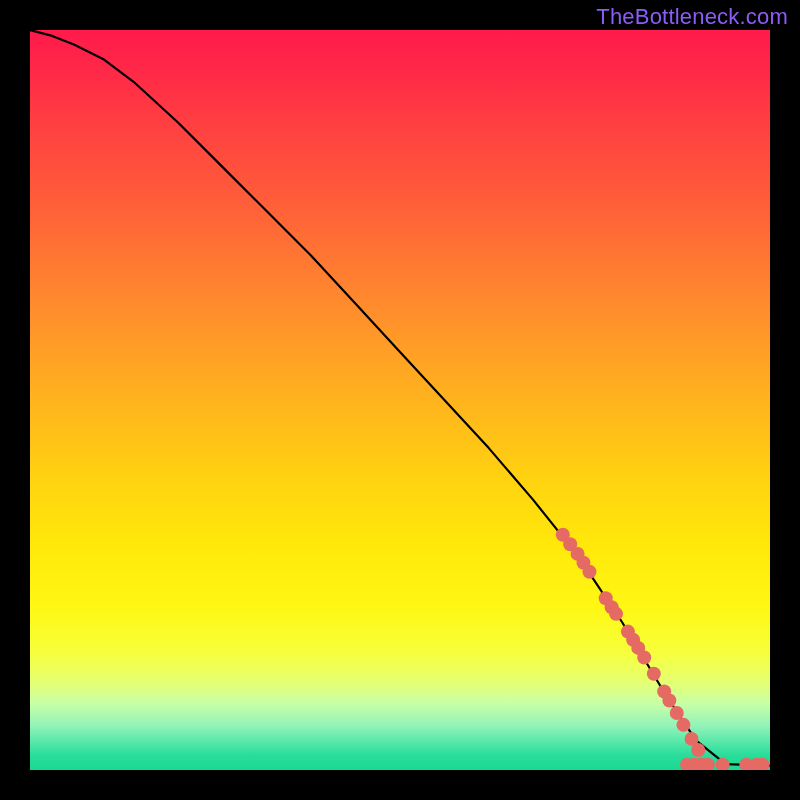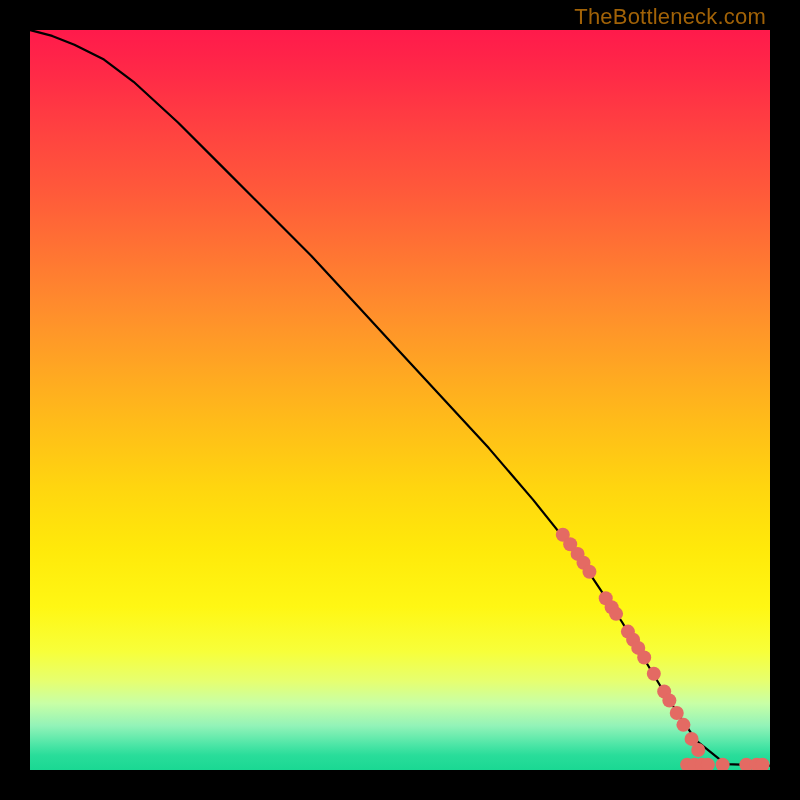--- a/index.html
+++ b/index.html
@@ -13,22 +13,22 @@
   }
   .frame {
     position: relative;
     width: 800px;
     height: 800px;
     background: #000;
   }
   .watermark {
     position: absolute;
     top: 4px;
-    right: 34px;
-    color: #a16207;
+    right: 12px;
+    color: #8b5cf6;
     font-size: 22px;
     font-weight: 400;
     letter-spacing: 0.2px;
     user-select: none;
   }
   .plot {
     position: absolute;
     left: 30px;
     top: 30px;
     width: 740px;

